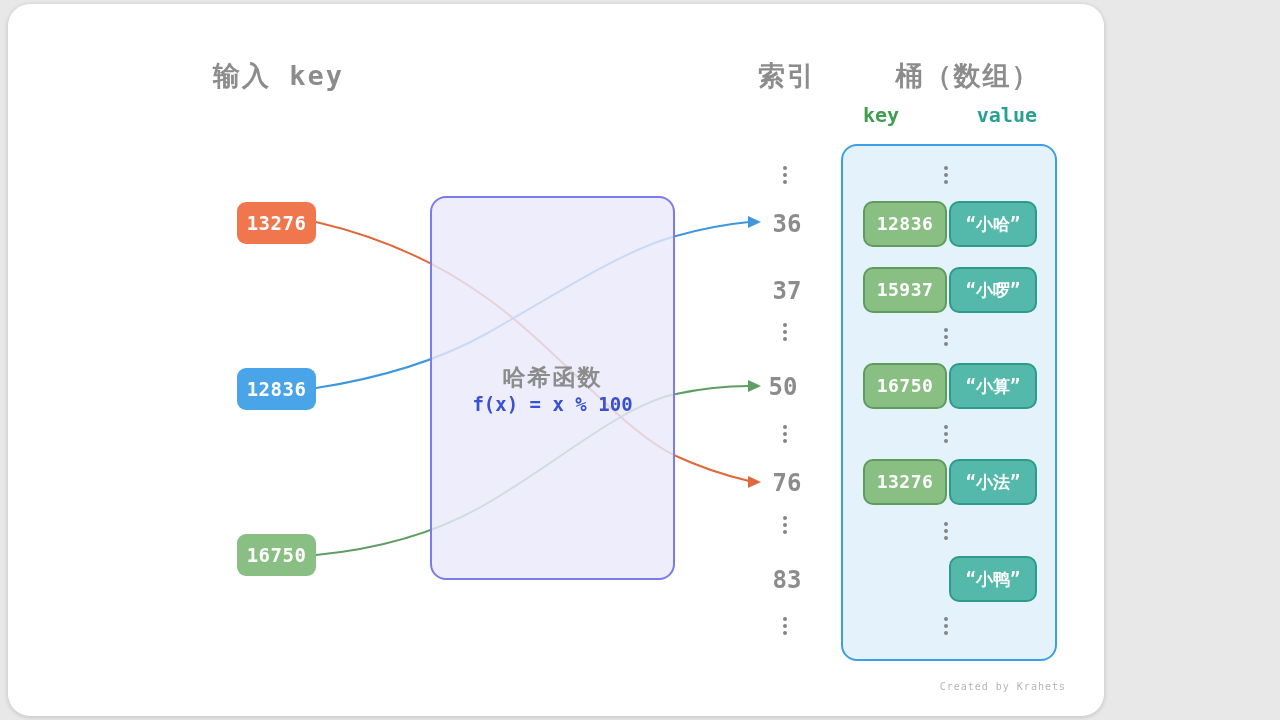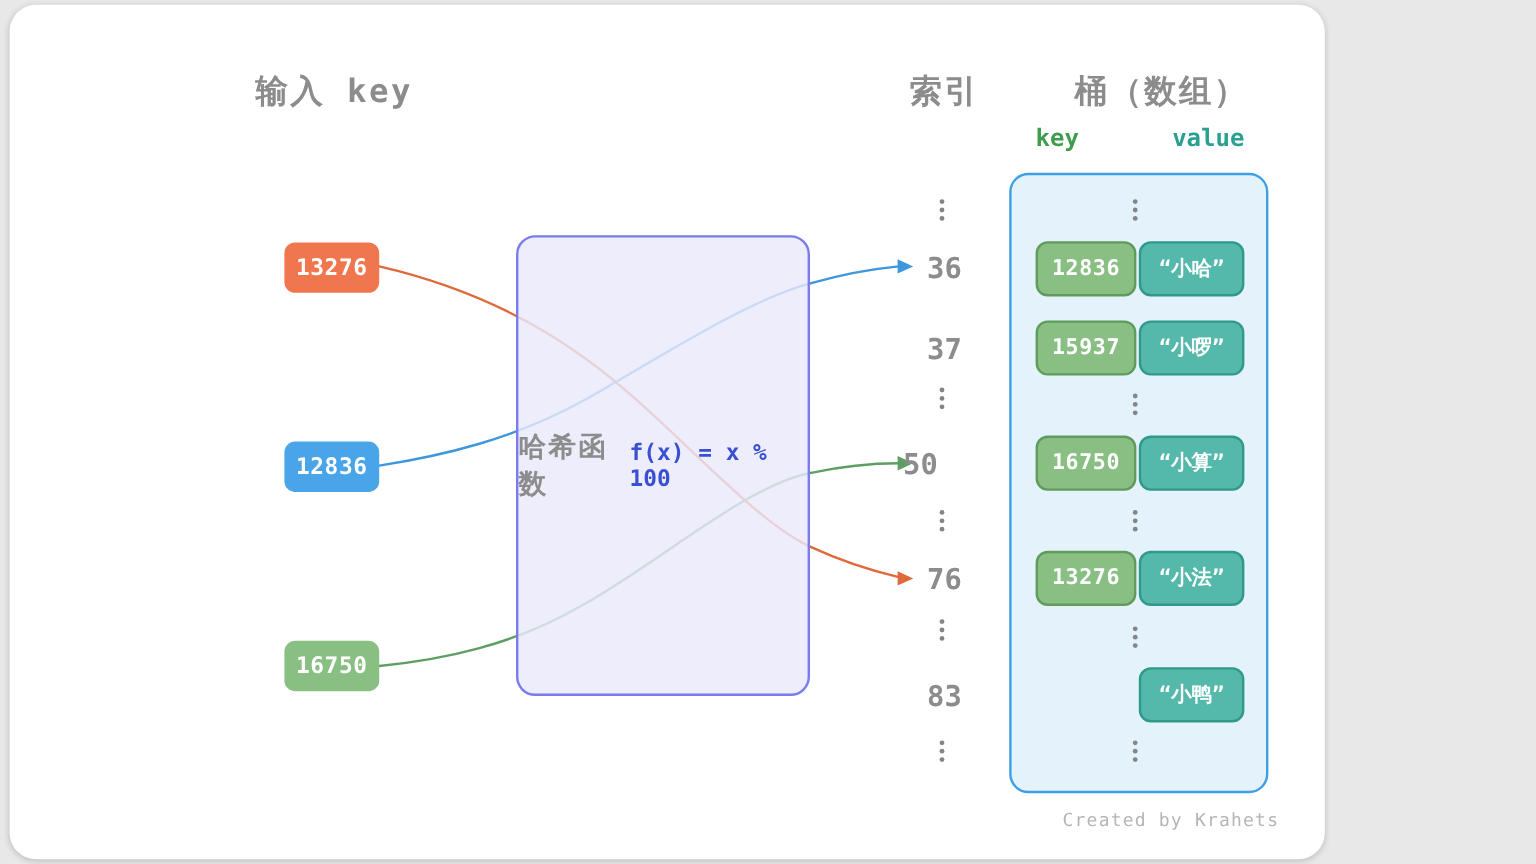--- a/index.html
+++ b/index.html
@@ -33,21 +33,21 @@
   .kbox.orange { background:var(--orange); }
   .kbox.blue   { background:var(--blue); }
   .kbox.green  { background:var(--green); }
 
   
   .hashbox {
     left:422px; top:192px; width:245px; height:384px;
     background:var(--purple-fill);
     border:2px solid var(--purple-border);
     border-radius:16px; z-index:2;
-    display:flex; flex-direction:row; align-items:center; justify-content:center;
+    display:flex; flex-direction:column; align-items:center; justify-content:center;
     gap:0;
   }
   .hash-title { color:var(--gray-text); font-size:23px; font-weight:bold; letter-spacing:2px; }
   .hash-formula { color:var(--formula); font-size:19px; font-weight:bold; }
 
   
   .idx { width:60px; text-align:center; color:var(--gray-text); font-size:24px; font-weight:bold; z-index:3; }
 
   
   .dots { display:flex; flex-direction:column; gap:3px; align-items:center; z-index:3; }
@@ -66,21 +66,21 @@
   }
   .cell.key {
     left:855px; width:84px; font-size:18px; letter-spacing:0.5px;
     background:var(--green); border:2px solid var(--green-border);
   }
   .cell.val {
     left:941px; width:88px; font-size:17px;
     background:var(--teal); border:2px solid var(--teal-border);
   }
 
-  .credit { right:38px; bottom:24px; color:var(--credit); font-size:15px; letter-spacing:1px; z-index:3; }
+  .credit { right:38px; bottom:24px; color:var(--credit); font-size:10px; letter-spacing:1px; z-index:3; }
 
   svg.arrows { position:absolute; left:0; top:0; z-index:1; }
   .p-orange { stroke:var(--arrow-orange); }
   .p-blue   { stroke:var(--arrow-blue); }
   .p-green  { stroke:var(--arrow-green); }
   .p-orange,.p-blue,.p-green { fill:none; stroke-width:2; stroke-linecap:round; }
   .ah-orange { fill:var(--arrow-orange); }
   .ah-blue   { fill:var(--arrow-blue); }
   .ah-green  { fill:var(--arrow-green); }
 </style>
@@ -118,21 +118,21 @@
       <i></i>
       <i></i>
     </div>
   <div class="abs idx" style="left:749px; top:206px;">36</div>
   <div class="abs idx" style="left:749px; top:273px;">37</div>
   <div class="abs dots" style="left:775px; top:319px;">
       <i></i>
       <i></i>
       <i></i>
     </div>
-  <div class="abs idx" style="left:729px; top:369px;text-align:center;">50</div>
+  <div class="abs idx" style="left:745px; top:369px;text-align:center;">50</div>
   <div class="abs dots" style="left:775px; top:421px;">
       <i></i>
       <i></i>
       <i></i>
     </div>
   <div class="abs idx" style="left:749px; top:465px;">76</div>
   <div class="abs dots" style="left:775px; top:512px;">
       <i></i>
       <i></i>
       <i></i>

